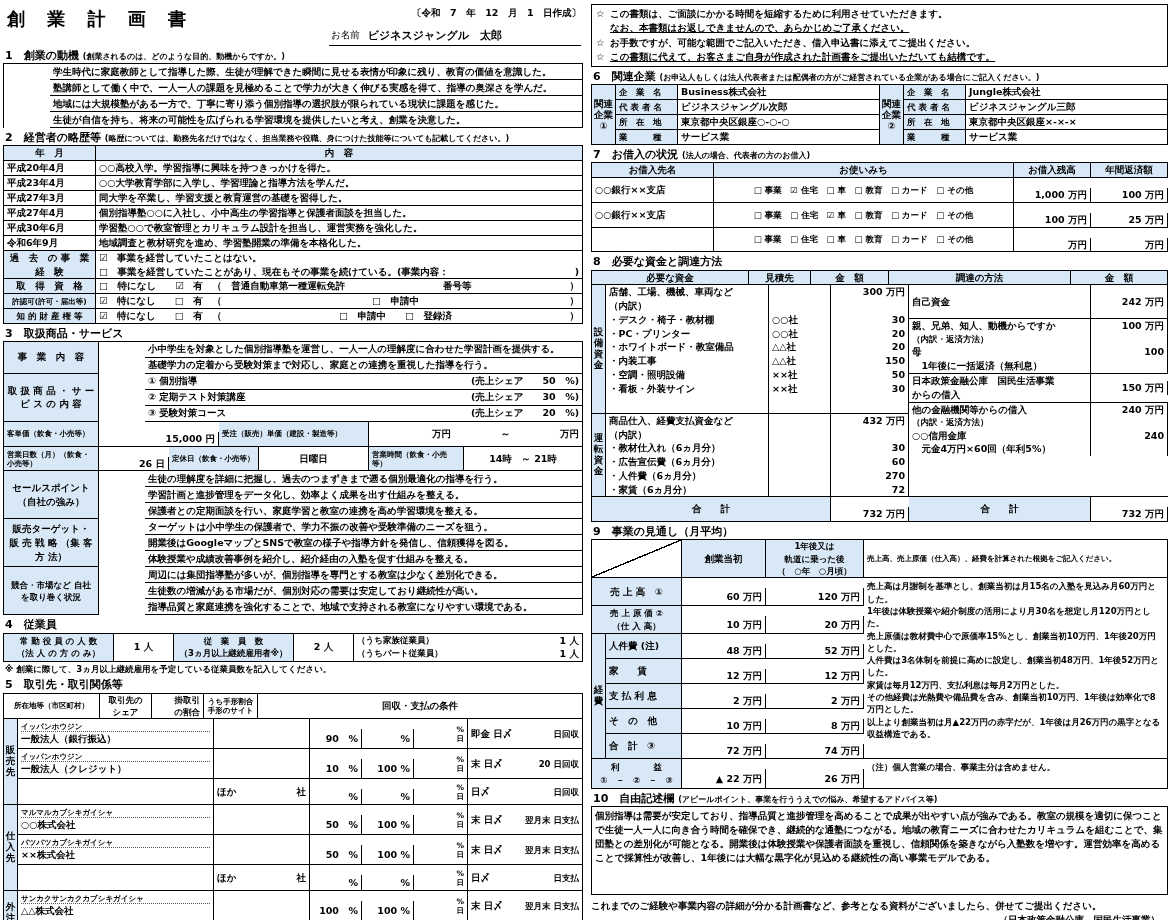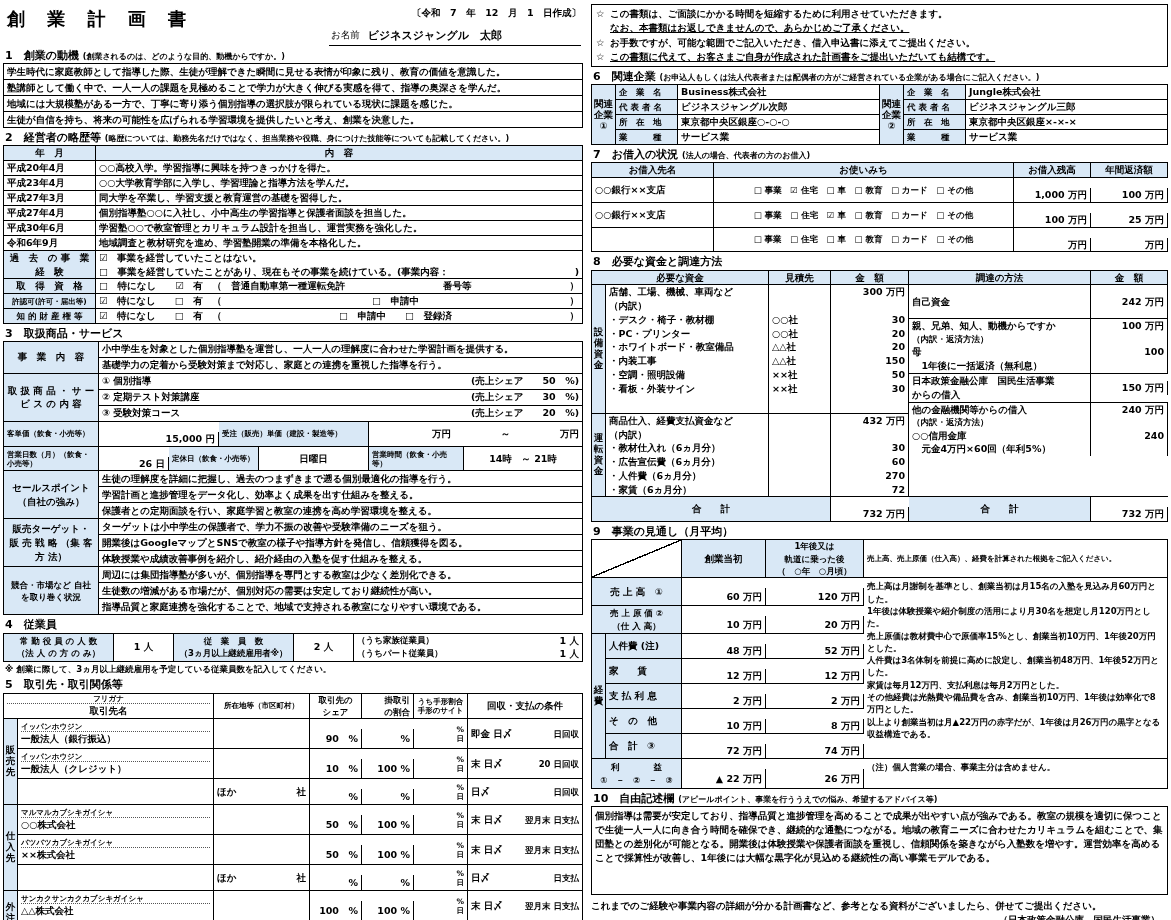--- a/index.html
+++ b/index.html
@@ -41,21 +41,21 @@
   .name-line { margin-top:8px; border-bottom:1.5px solid #000; display:flex; gap:8px; padding:0 2px 1px 2px; }
   .name-line .v { font-weight:bold; font-size:11px; }
 
   
   .notice { border:1.5px solid #000; padding:2px 4px; font-weight:bold; line-height:1.5; }
   .notice .row { align-items:flex-start; }
   .notice .star { width:14px; flex:none; }
   .notice .indent { margin-left:14px; }
 
   .mincell { min-height:15px; }
-  .h16 { min-height:16px; }
+  .h16 { min-height:16px;margin-left:46px; }
 
   
   .m-ln { display:flex; }
   .m-txt { width:181px; border-right:1px solid #000; padding:0 3px; }
   .m-amt { width:77px; border-right:1px solid #000; padding:0 3px; text-align:right; }
   .m-box { border-bottom:1px solid #000; }
 
   
   .diag { background:linear-gradient(to bottom right, transparent calc(50% - 0.7px), #000 calc(50% - 0.7px), #000 calc(50% + 0.7px), transparent calc(50% + 0.7px)); }
 
@@ -283,24 +283,20 @@
               <span>1 人</span>
             </div>
         </div>
       </div>
     </div>
     <div class="sm" style="font-weight:bold;margin:1px 0 0 2px">※ 創業に際して、3ヵ月以上継続雇用を予定している従業員数を記入してください。</div>
 
     <div class="sec-title">5　取引先・取引関係等</div>
     <div class="tbl">
       <div class="row">
-        <div class="cell colc ctr" style="width:210px">
-          <div class="tiny ctr dot-b" style="text-align:center">フリガナ</div>
-          <div style="text-align:center">取引先名</div>
-        </div>
         <div class="cell ctr tiny" style="width:96px;text-align:center">所在地等（市区町村）</div>
         <div class="cell colc ctr sm" style="width:52px;text-align:center">
             <div>取引先の</div>
             <div>シェア</div>
           </div>
         <div class="cell colc ctr sm" style="width:52px;text-align:right">
             <div>掛取引</div>
             <div>の割合</div>
           </div>
         <div class="cell colc ctr tiny" style="width:54px;text-align:center">
@@ -544,21 +540,21 @@
         <div class="cell mincell" style="width:122px"></div>
         <div class="cell ctr sm" style="width:300px">□ 事業　□ 住宅　□ 車　□ 教育　□ カード　□ その他</div>
         <div class="cell rt" style="width:77px">万円</div>
         <div class="cell rt grow">万円</div>
       </div>
     </div>
 
     <div class="sec-title">8　必要な資金と調達方法</div>
     <div class="tbl">
       <div class="row">
-        <div class="cell bg ctr" style="width:177px">必要な資金</div>
+        <div class="cell bg ctr" style="width:157px">必要な資金</div>
         <div class="cell bg ctr" style="width:62px">見積先</div>
         <div class="cell bg ctr" style="width:78px">金　額</div>
         <div class="cell bg ctr" style="width:182px">調達の方法</div>
         <div class="cell bg ctr grow">金　額</div>
       </div>
       <div class="row" style="min-height:212px">
 
         <div style="width:317px;display:flex;flex-direction:column">
           <div class="row grow">
             <div class="cell bg vlab">設備資金</div>

